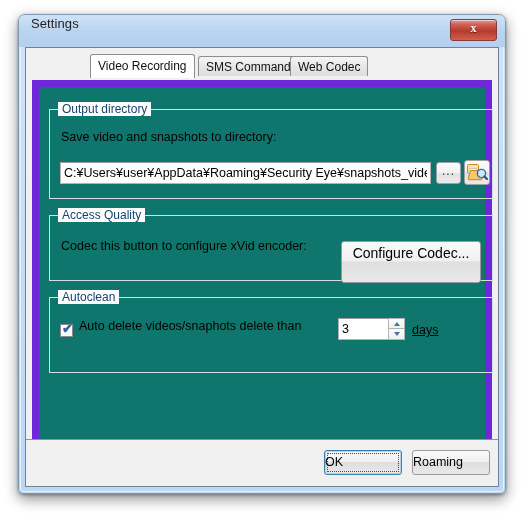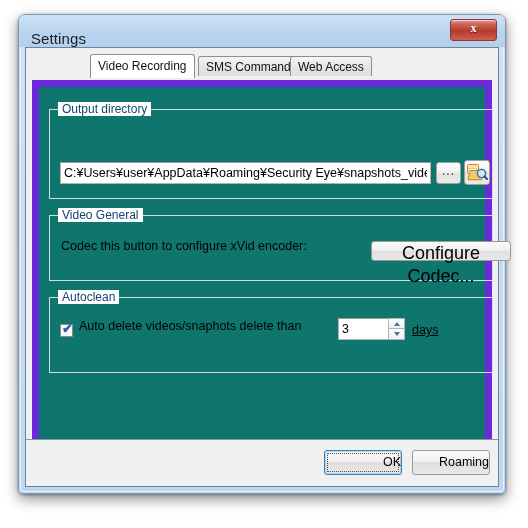--- a/index.html
+++ b/index.html
@@ -40,22 +40,22 @@
     left: 0; top: 0;
     width: 100%;
     height: 32px;
     border-radius: 6px 6px 0 0;
     background: linear-gradient(180deg, #cde2f7 0%, #b8d3ef 55%, #b4d0ee 100%);
     box-sizing: border-box;
   }
   #title-text {
     position: absolute;
     left: 12px;
-    top: 15px;
-    font-size: 15px;
+    top: 1px;
+    font-size: 13px;
     color: #1d1d1d;
     letter-spacing: 0.1px;
   }
   #close-button {
     position: absolute;
     right: 8px;
     top: 4px;
     width: 45px;
     height: 20px;
     border-radius: 3px;
@@ -203,31 +203,30 @@
     width: 26px;
     height: 25px;
   }
 
   
   #configure-codec-button {
     position: absolute;
     left: 291px;
     top: 25px;
     width: 140px;
-    height: 20px;
+    height: 42px;
     box-sizing: border-box;
     border: 1px solid #9a9a9a;
     border-radius: 3px;
     background: linear-gradient(180deg, #fafafa 0%, #f0f0f0 47%, #dfdfdf 50%, #e8e8e8 100%);
-    font-size: 18px;
+    font-size: 14px;
     color: #000000;
     text-align: center;
     line-height: 23px;
     cursor: pointer;
-    margin-left: 30px;
   }
 
   
   #autodelete-checkbox {
     position: absolute;
     left: 10px;
     top: 26px;
     width: 13px;
     height: 13px;
     box-sizing: border-box;
@@ -315,21 +314,21 @@
     position: absolute;
     top: 10px;
     width: 78px;
     height: 25px;
     box-sizing: border-box;
     border: 1px solid #9a9a9a;
     border-radius: 3px;
     background: linear-gradient(180deg, #fafafa 0%, #f0f0f0 47%, #dfdfdf 50%, #e8e8e8 100%);
     font-size: 12.5px;
     color: #000000;
-    text-align: right;
+    text-align: left;
     line-height: 23px;
     cursor: pointer;
   }
   #ok-button {
     right: 96px;
     border: 1px solid #3c7fb1;
     box-shadow: 0 0 0 1px #aed3ea inset;
   }
   #ok-button .focus-ring {
     position: absolute;
@@ -352,44 +351,45 @@
     <div id="close-button">
       <span class="x-glyph">x</span>
     </div>
   </div>
 
   <div id="client">
 
     <div id="tabstrip">
       <div class="tab selected" style="left:58px;">Video Recording</div>
       <div class="tab" style="left:166px;">SMS Commands</div>
-      <div class="tab" style="left:258px;">Web Access</div>
+      <div class="tab" style="left:258px;">Web Codec</div>
     </div>
 
     <div id="tabpage">
 
       <div class="groupbox" style="left:10px; top:22px; width:444px; height:90px;">
         <div class="gb-title">Output directory</div>
+        <div class="static-text" style="left:11px; top:20px;">Save video and snapshots to directory:</div>
         <input id="path-input" type="text" value="C:¥Users¥user¥AppData¥Roaming¥Security Eye¥snapshots_video" style="">
         <div class="small-btn" id="browse-dots-button">
           <span class="dots">...</span>
         </div>
         <div class="small-btn" id="open-folder-button">
           <svg width="24" height="23" viewBox="0 0 24 23">
             <rect x="2.5" y="3.5" width="11" height="9" rx="1" fill="#fbe3a0" stroke="#c98a2a" stroke-width="1"></rect>
             <path d="M4.5 7.5 h7 v8 a1 1 0 0 1 -1 1 h-6 a1 1 0 0 1 -1 -1 z" fill="#ffffff" stroke="#b9b9b9" stroke-width="0.8"></path>
             <path d="M5.5 9.5 h14 l-2.5 8.5 a1 1 0 0 1 -1 0.7 h-12 a0.8 0.8 0 0 1 -0.8 -1 z" fill="#f9c969" stroke="#c2871f" stroke-width="1"></path>
             <circle cx="16.5" cy="12.5" r="4.1" fill="#cfe9fb" stroke="#2f6fa8" stroke-width="1.4"></circle>
             <line x1="19.4" y1="15.4" x2="22" y2="18" stroke="#1d4f7d" stroke-width="2" stroke-linecap="round"></line>
           </svg>
         </div>
       </div>
 
       <div class="groupbox" style="left:10px; top:128px; width:444px; height:66px;">
-        <div class="gb-title">Video General</div>
+        <div class="gb-title">Access Quality</div>
         <div class="static-text" style="left:11px; top:23px;">Codec this button to configure xVid encoder:</div>
         <div id="configure-codec-button">Configure Codec...</div>
       </div>
 
       <div class="groupbox" style="left:10px; top:210px; width:444px; height:76px;">
         <div class="gb-title">Autoclean</div>
         <div id="autodelete-checkbox">
           <span class="check">✔</span>
         </div>
         <div class="static-text" style="left:29px; top:21px;">Auto delete videos/snaphots  delete than</div>

